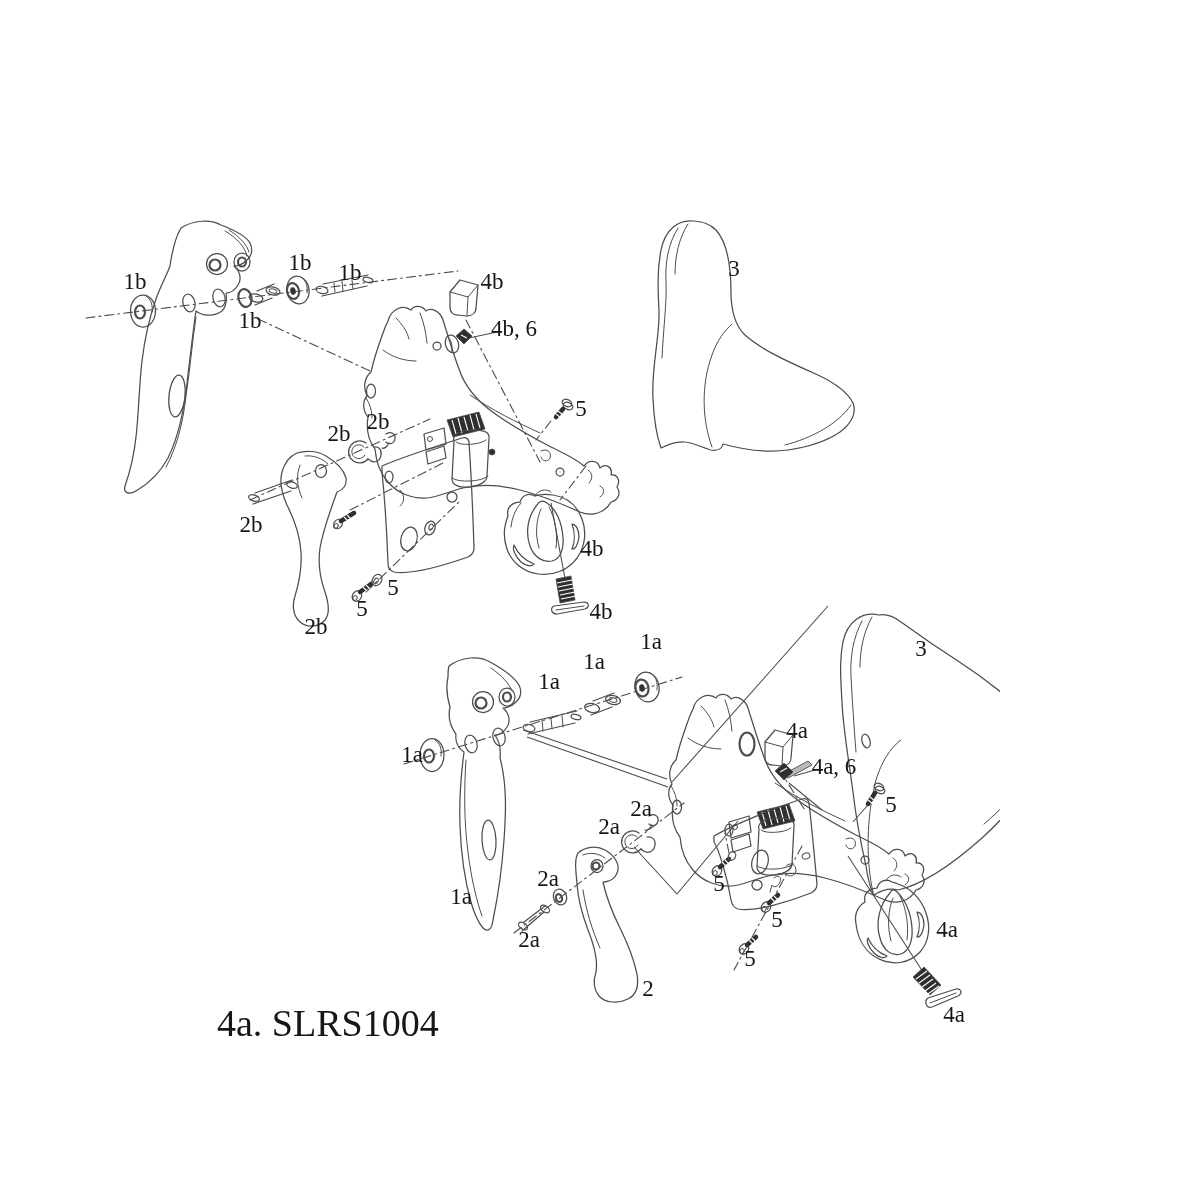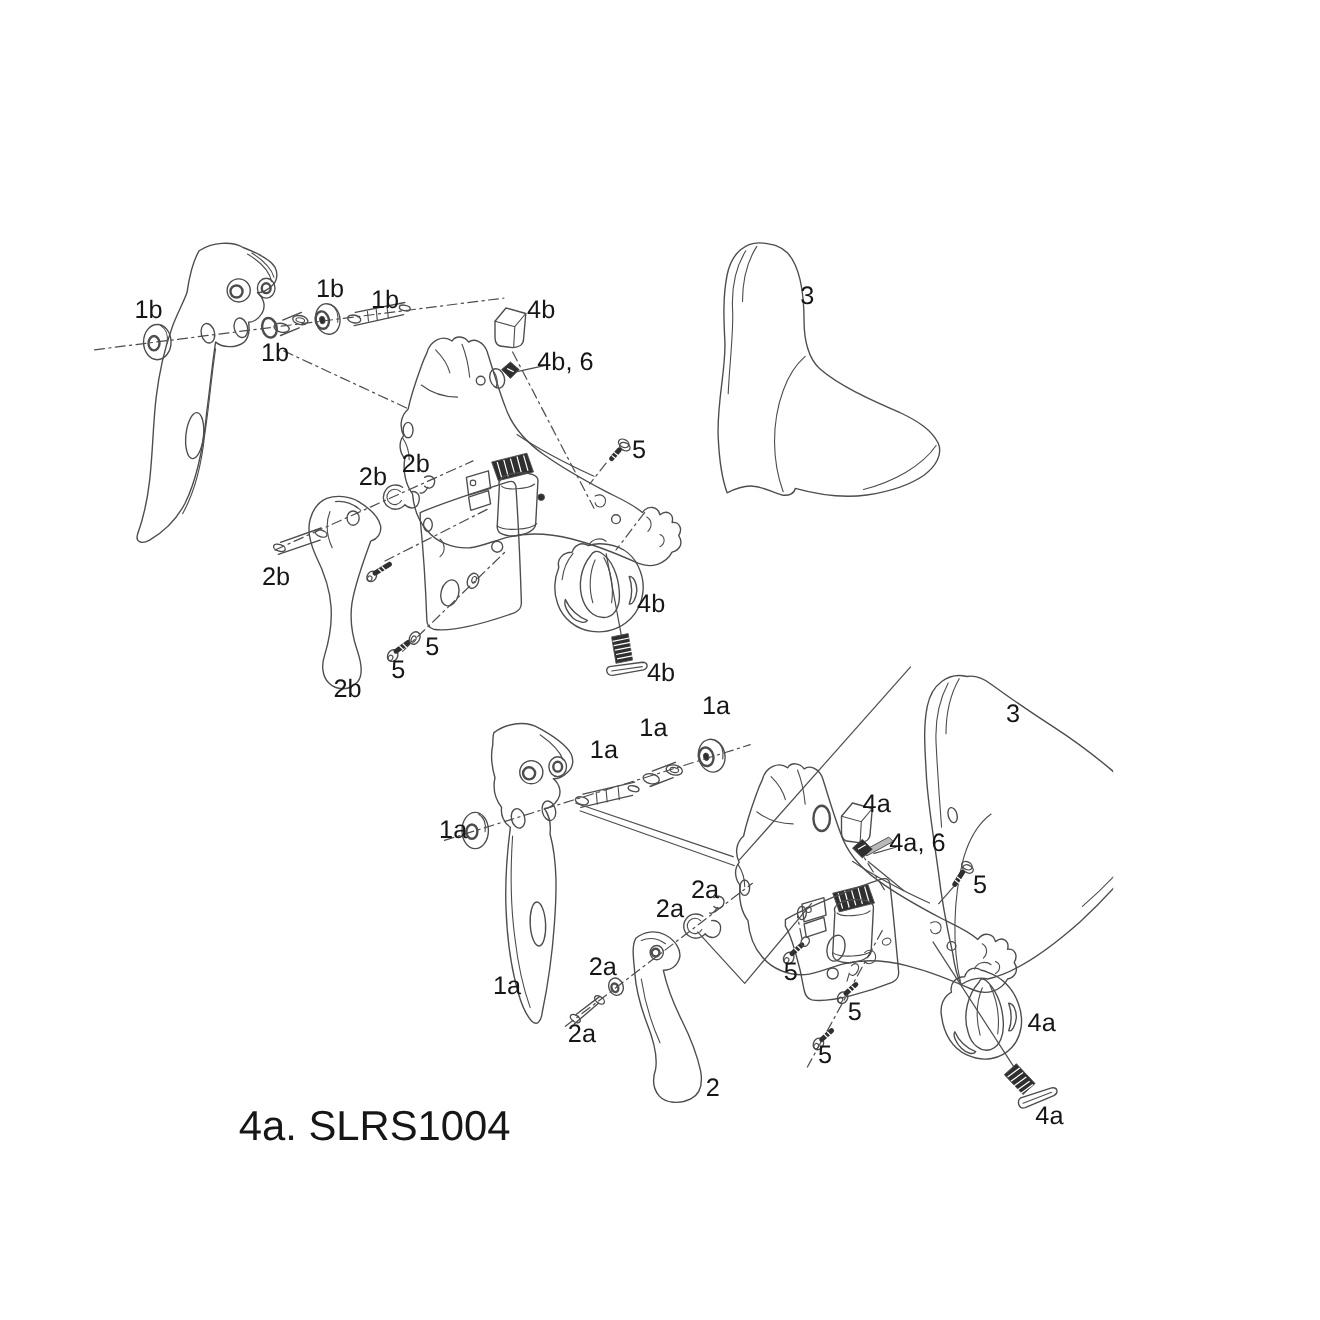--- a/index.html
+++ b/index.html
@@ -1,17 +1,17 @@
 <!DOCTYPE html>
 <html><head>
 <meta charset="utf-8">
 <style>
   html,body{margin:0;padding:0;background:#fff;}
   .stage{position:relative;width:1000px;height:1200px;background:var(--bg,#fff);overflow:hidden;
-         font-family:Liberation Sans, sans-serif;padding-left:12px;}
+         font-family:Liberation Serif, serif;}
   svg{position:absolute;left:0;top:0;}
   .ln{fill:none;stroke:var(--line,#4d4d4d);stroke-width:1.25;stroke-linecap:round;stroke-linejoin:round;}
   .ln2{fill:none;stroke:var(--line,#4d4d4d);stroke-width:2.2;stroke-linecap:round;}
   .thin{fill:none;stroke:var(--line,#4d4d4d);stroke-width:1;stroke-linecap:round;}
   .dash{fill:none;stroke:var(--line,#4d4d4d);stroke-width:1.1;stroke-dasharray:9 4 2 4;stroke-linecap:round;}
   .sold{fill:none;stroke:var(--line,#4d4d4d);stroke-width:1.1;}
   .dark{fill:var(--dark,#2f2f2f);stroke:var(--line,#4d4d4d);stroke-width:.8;}
   .grey{fill:#b9b9b9;stroke:var(--line,#4d4d4d);stroke-width:.9;}
   .wt{stroke:#fff;stroke-width:1.1;fill:none;}
   .shaft{stroke:var(--dark,#2f2f2f);stroke-width:4.5;stroke-linecap:round;fill:none;}

